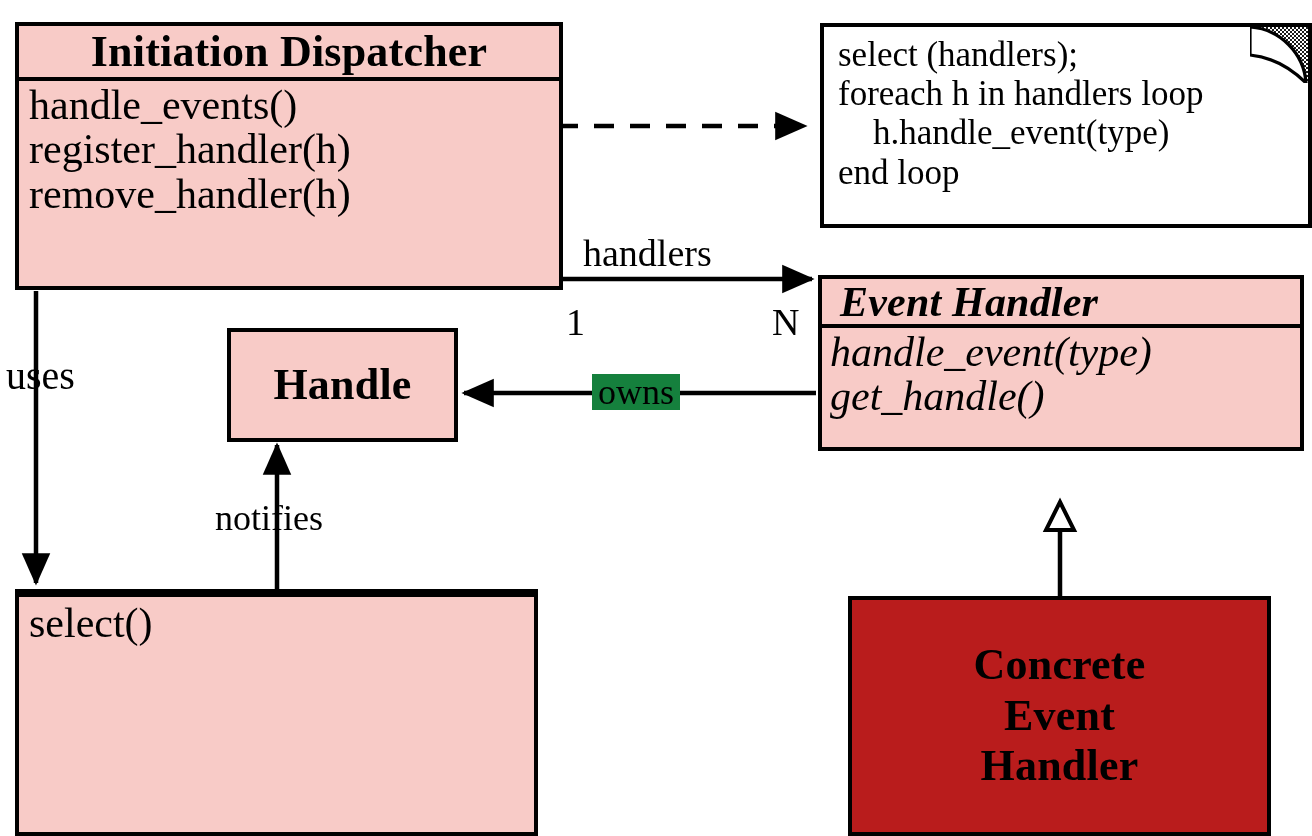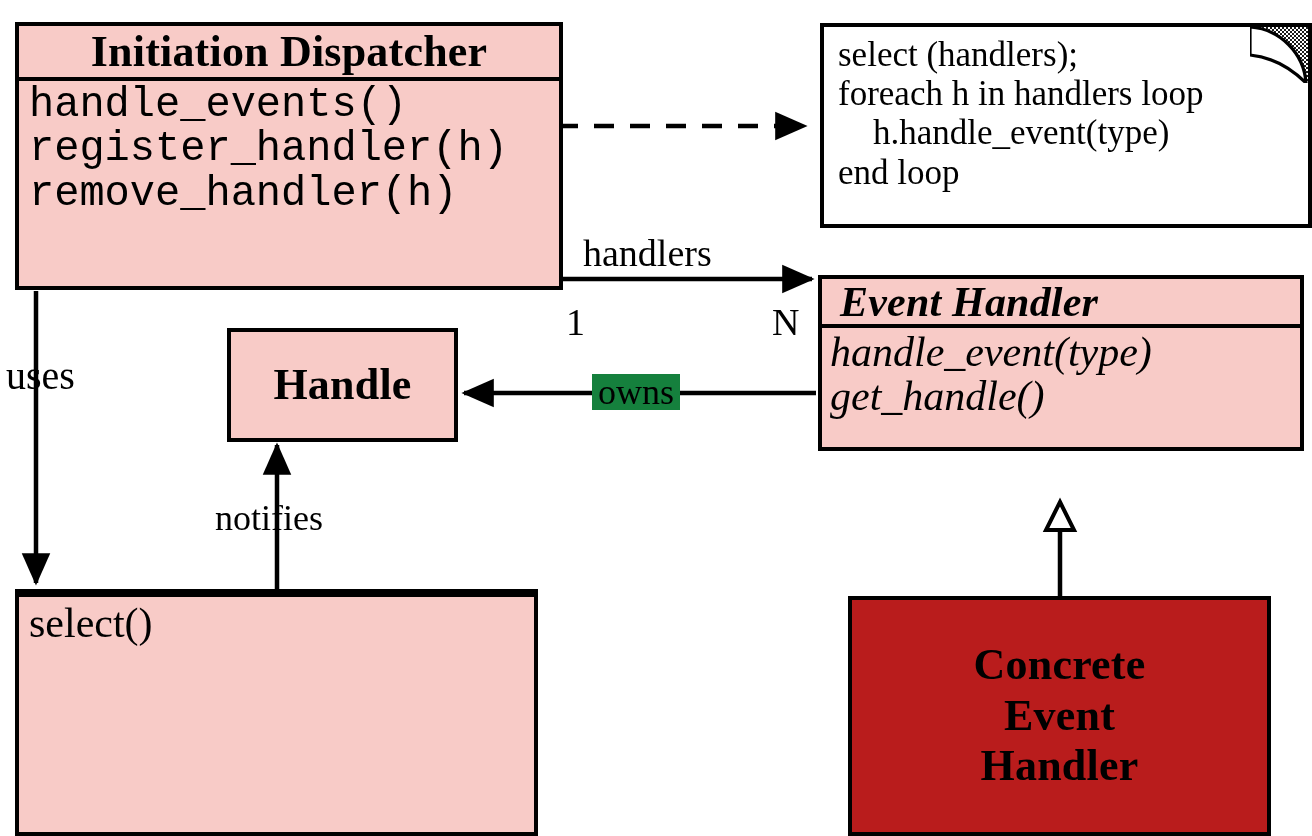--- a/index.html
+++ b/index.html
@@ -135,21 +135,21 @@
 
     <g>
       <line x1="1060" y1="596" x2="1060" y2="528" stroke="#000" stroke-width="4.5"></line>
       <path d="M 1060 502 L 1074 530 L 1046 530 z" fill="#ffffff" stroke="#000" stroke-width="4" stroke-linejoin="miter"></path>
     </g>
   </svg>
 
   <div class="uml-box" style="left:15px; top:22px; width:548px; height:268px;">
     <div class="box-title" style="font-size:44px; padding:4px 8px 2px 8px;">Initiation Dispatcher</div>
     <div class="divider"></div>
-    <div class="box-ops" style="padding:2px 10px 0 10px; font-size:42px;font-family:Liberation Mono, monospace;">
+    <div class="box-ops" style="padding:2px 10px 0 10px; font-size:42px;">
       <span class="op">handle_events()</span>
       <span class="op">register_handler(h)</span>
       <span class="op">remove_handler(h)</span>
     </div>
   </div>
 
   <div class="note-box" style="left:812px; top:23px; width:492px; height:205px;margin-left:8px;">
     <div class="note-lines" style="font-size:35px; padding:8px 12px 0 14px;">select (handlers);
 foreach h in handlers loop
     h.handle_event(type)

